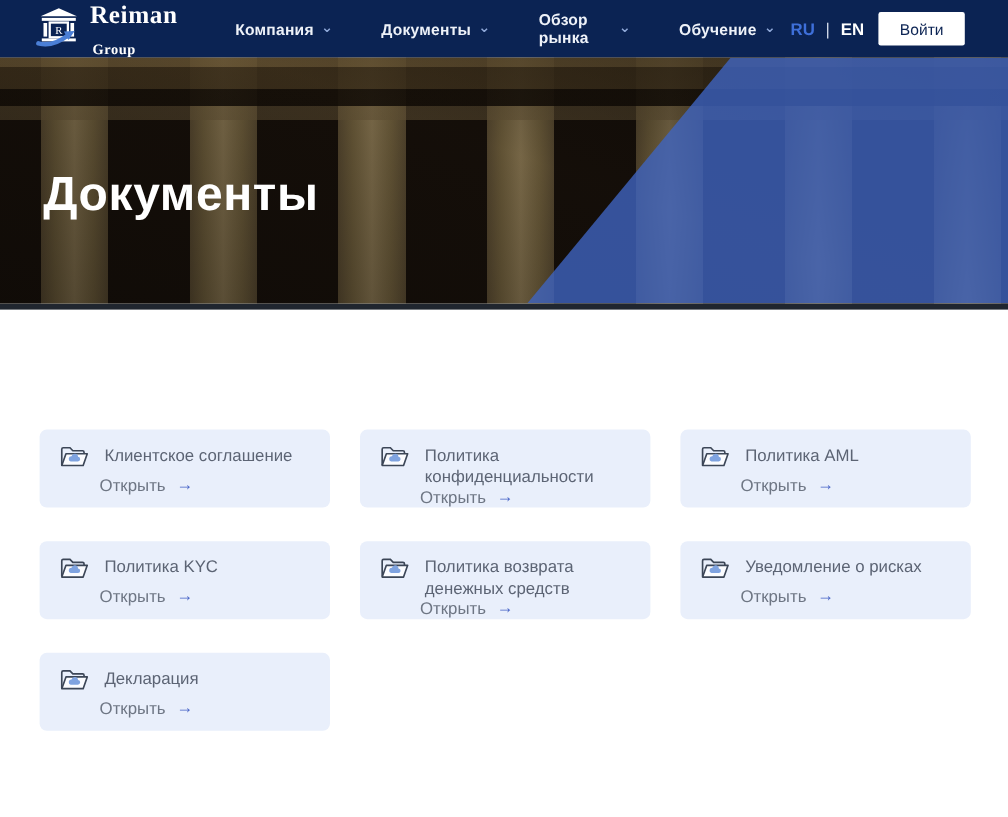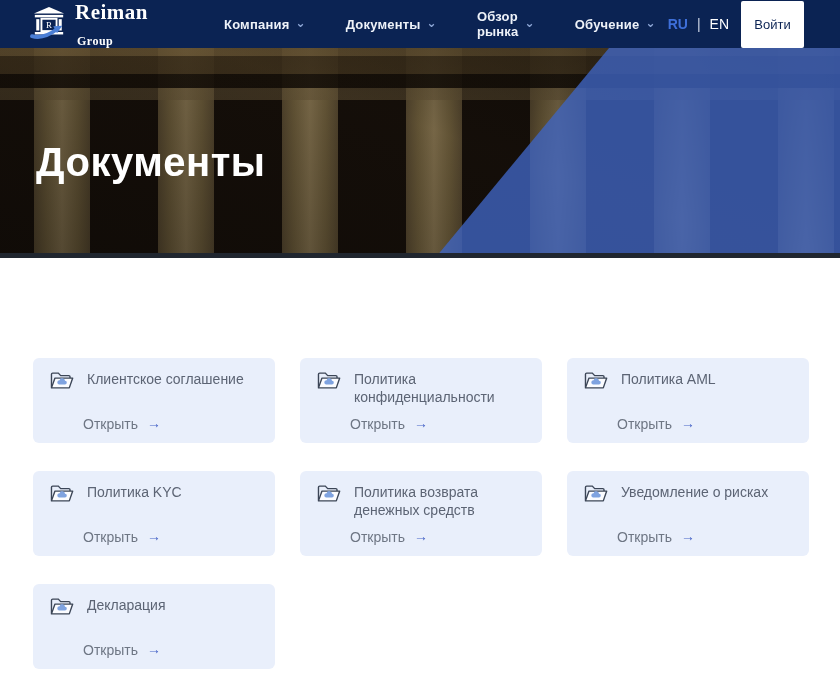--- a/index.html
+++ b/index.html
@@ -15,34 +15,34 @@
     height: 48px;
     background: #0b2353;
     display: flex;
     align-items: center;
     padding: 0 36px 0 30px;
   }
   .logo { display: flex; align-items: center; gap: 7px; cursor: pointer; }
   .logo-text { color: #ffffff; font-family: "Liberation Serif", "DejaVu Serif", serif; line-height: 1; font-weight: bold; }
   .logo-name { font-size: 21px; letter-spacing: .5px; }
   .logo-sub { font-size: 12px; margin-top: 12px; margin-left: 2px; letter-spacing: .5px; }
-  .nav { display: flex; gap: 40px; margin-left: 76px; }
+  .nav { display: flex; gap: 40px; margin-left: 48px; }
   .nav-item {
     color: #eef2f9; font-size: 13px; font-weight: 600;
     display: flex; align-items: center; gap: 6px; cursor: pointer;
     letter-spacing: .2px;
   }
   .chev { color: #8fa8d8; font-size: 12px; line-height: 1; transform: translateY(-1px); }
   .lang { margin-left: auto; display: flex; align-items: center; gap: 9px; font-size: 14px; padding-left: 12px; }
   .lang-ru { color: #3e6fd9; font-weight: 600; cursor: pointer; }
   .lang-div { color: #cdd6e6; }
-  .lang-en { color: #ffffff; font-weight: 400; cursor: pointer; }
+  .lang-en { color: #ffffff; font-weight: 700; cursor: pointer; }
   .login-btn {
     margin-left: 12px;
-    width: 76px; height: 47px;
+    width: 76px; height: 28px;
     background: #ffffff; color: #0b2353;
     border: none; border-radius: 2px;
     font-size: 13px; font-family: inherit;
     cursor: pointer;
   }
 
   
   .hero { position: relative; height: 210px; overflow: hidden; border-bottom: 5px solid #20262f; }
   .hero-bg {
     position: absolute; inset: 0;
@@ -83,21 +83,21 @@
   }
   .docs-grid {
     display: grid;
     grid-template-columns: repeat(3, 242px);
     column-gap: 25px;
     row-gap: 28px;
   }
   .doc-card {
     background: #e9effb;
     border-radius: 6px;
-    height: 85px;
+    height: 65px;
     padding: 12px 14px 11px 17px;
     display: flex; flex-direction: column;
   }
   .doc-head { display: flex; align-items: flex-start; gap: 13px; }
   .doc-icon { flex: 0 0 auto; margin-top: 1px; }
   .doc-title { font-size: 14px; color: #5c6474; line-height: 18px; }
   .doc-link {
     margin-top: auto;
     padding-left: 33px;
     display: flex; align-items: flex-start; gap: 9px;

